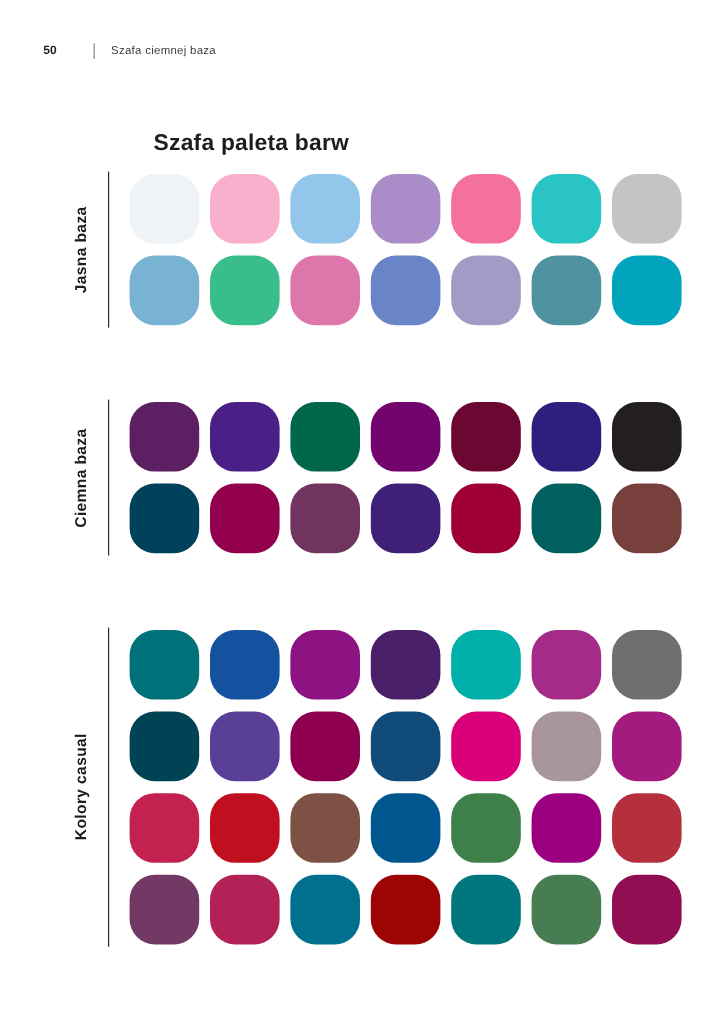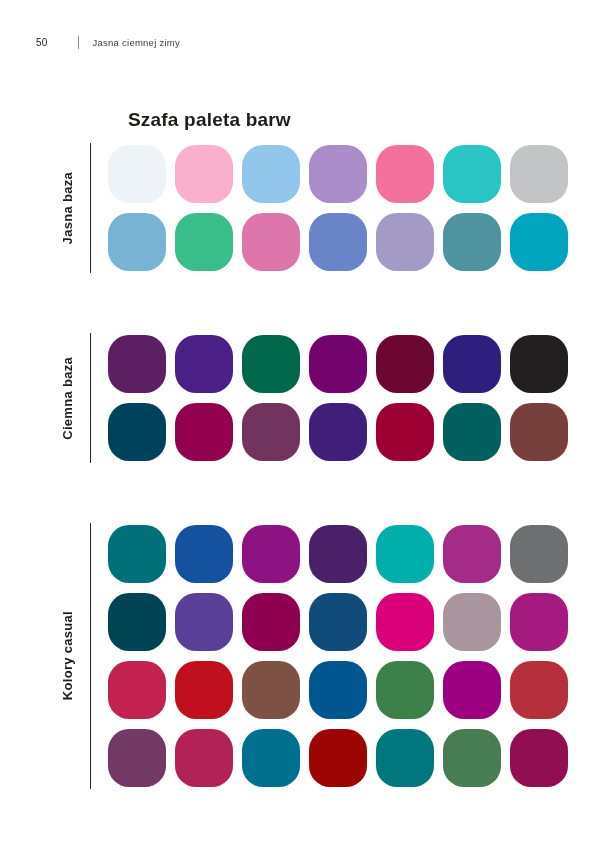--- a/index.html
+++ b/index.html
@@ -20,21 +20,21 @@
   .page-header {
     position: absolute;
     top: 34px;
     left: 36px;
     display: flex;
     align-items: center;
     height: 16px;
   }
   .page-number {
     font-size: 10px;
-    font-weight: 400;
+    font-weight: 700;
     color: #231f20;
     letter-spacing: .2px;
   }
   .header-rule {
     width: 1px;
     height: 13px;
     background: #8b8b8b;
     margin: 0 14px 0 30px;
   }
   .header-title {
@@ -106,21 +106,21 @@
   #section-light  { top: 143px; }
   #section-dark   { top: 333px; }
   #section-casual { top: 523px; }
 </style>
 </head>
 <body>
 
 <div class="page-header">
   <span class="page-number">50</span>
   <span class="header-rule"></span>
-  <span class="header-title">Jasna ciemnej zimy</span>
+  <span class="header-title">Szafa ciemnej baza</span>
 </div>
 
 <h1 class="main-title">Szafa paleta barw</h1>
 
 <div class="section" id="section-light">
   <div class="section-inner">
     <div class="section-label-wrap">
       <span class="section-label">Jasna baza</span>
     </div>
     <div class="section-divider"></div>

